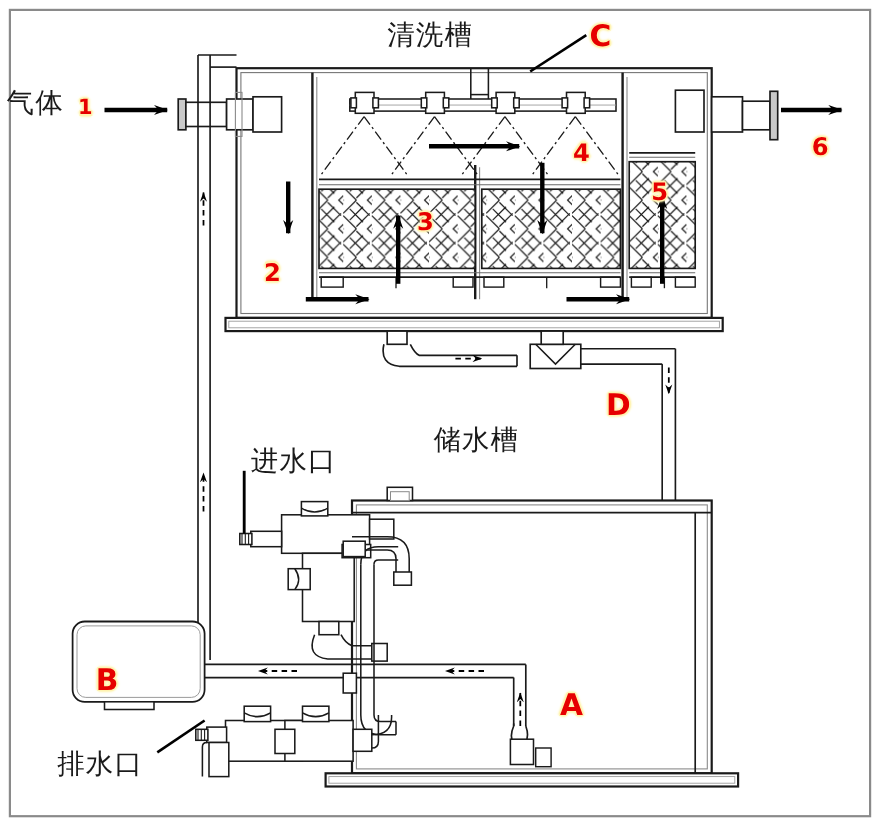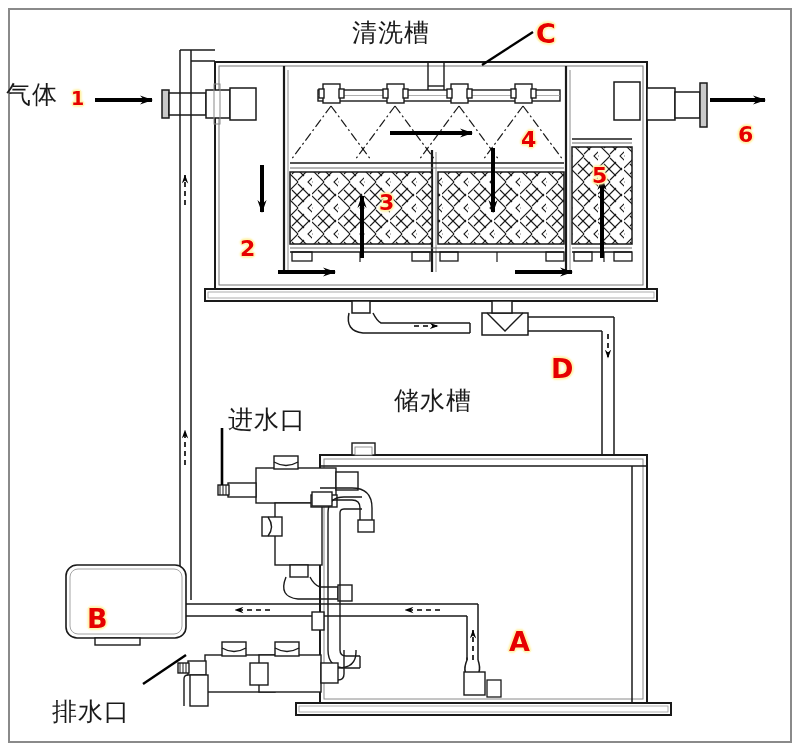--- a/index.html
+++ b/index.html
@@ -387,21 +387,21 @@
     <g>
       <line x1="143" y1="684" x2="186" y2="655" stroke="#000" stroke-width="2.4"></line>
     </g>
 
   </svg>
 
   <div class="cn-label" style="left:6px; top:82px;">气体</div>
   <div class="cn-label" style="left:352px; top:20px;">清洗槽</div>
   <div class="cn-label" style="left:228px; top:407px;">进水口</div>
   <div class="cn-label" style="left:394px; top:388px;">储水槽</div>
-  <div class="cn-label" style="left:52px; top:683px;margin-top:16px;">排水口</div>
+  <div class="cn-label" style="left:52px; top:683px;">排水口</div>
 
   <div class="num-label small" style="left:71px; top:89px;">1</div>
   <div class="num-label" style="left:240px; top:238px;">2</div>
   <div class="num-label" style="left:379px; top:192px;">3</div>
   <div class="num-label" style="left:521px; top:129px;">4</div>
   <div class="num-label" style="left:592px; top:165px;">5</div>
   <div class="num-label" style="left:738px; top:124px;">6</div>
 
   <div class="letter-label" style="left:536px; top:20px;">C</div>
   <div class="letter-label" style="left:551px; top:355px;">D</div>

